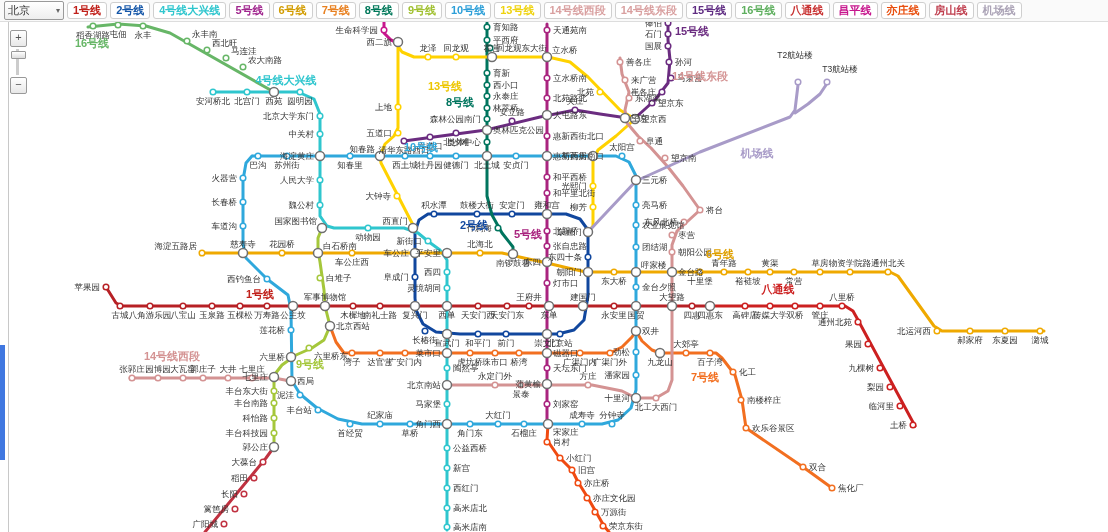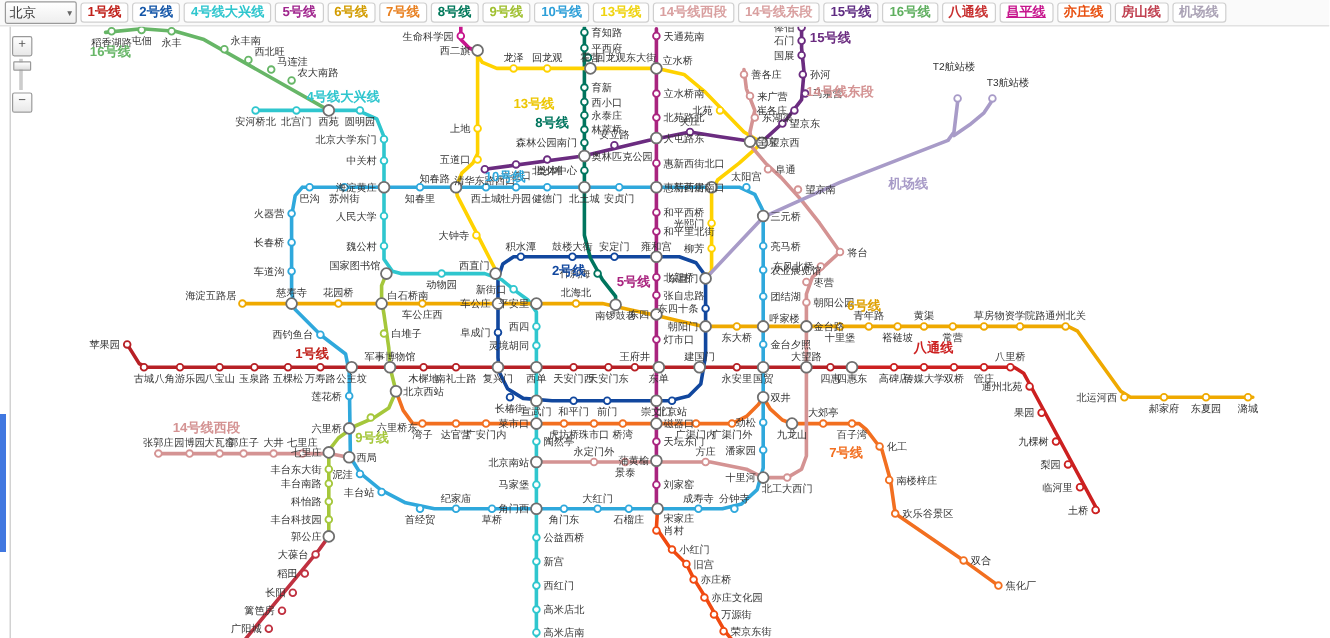--- a/index.html
+++ b/index.html
@@ -47,21 +47,21 @@
       <button class="line-btn" style="color: rgb(232, 128, 32);">7号线</button>
       <button class="line-btn" style="color: rgb(0, 120, 90);">8号线</button>
       <button class="line-btn" style="color: rgb(160, 192, 48);">9号线</button>
       <button class="line-btn" style="color: rgb(45, 159, 216);">10号线</button>
       <button class="line-btn" style="color: rgb(239, 211, 15);">13号线</button>
       <button class="line-btn" style="color: rgb(217, 160, 160);">14号线西段</button>
       <button class="line-btn" style="color: rgb(217, 160, 160);">14号线东段</button>
       <button class="line-btn" style="color: rgb(95, 44, 130);">15号线</button>
       <button class="line-btn" style="color: rgb(95, 175, 95);">16号线</button>
       <button class="line-btn" style="color: rgb(200, 48, 48);">八通线</button>
-      <button class="line-btn" style="color: rgb(199, 22, 141); text-decoration: underline;">昌平线</button>
+      <button class="line-btn" style="color: rgb(199, 22, 141);">昌平线</button>
       <button class="line-btn" style="color: rgb(232, 80, 16);">亦庄线</button>
       <button class="line-btn" style="color: rgb(192, 64, 80);">房山线</button>
       <button class="line-btn" style="color: rgb(171, 163, 182);">机场线</button>
     </div>
 
   <div id="map-area">
     <div id="map-border"></div>
     <div id="blue-strip"></div>
     <svg id="metro-svg" width="1108" height="510" viewBox="0 22 1108 510">
         <polyline points="106,287 116,303 122,306 710,306" fill="none" stroke="#b72025" stroke-width="3" stroke-linejoin="round" stroke-linecap="round"></polyline>

